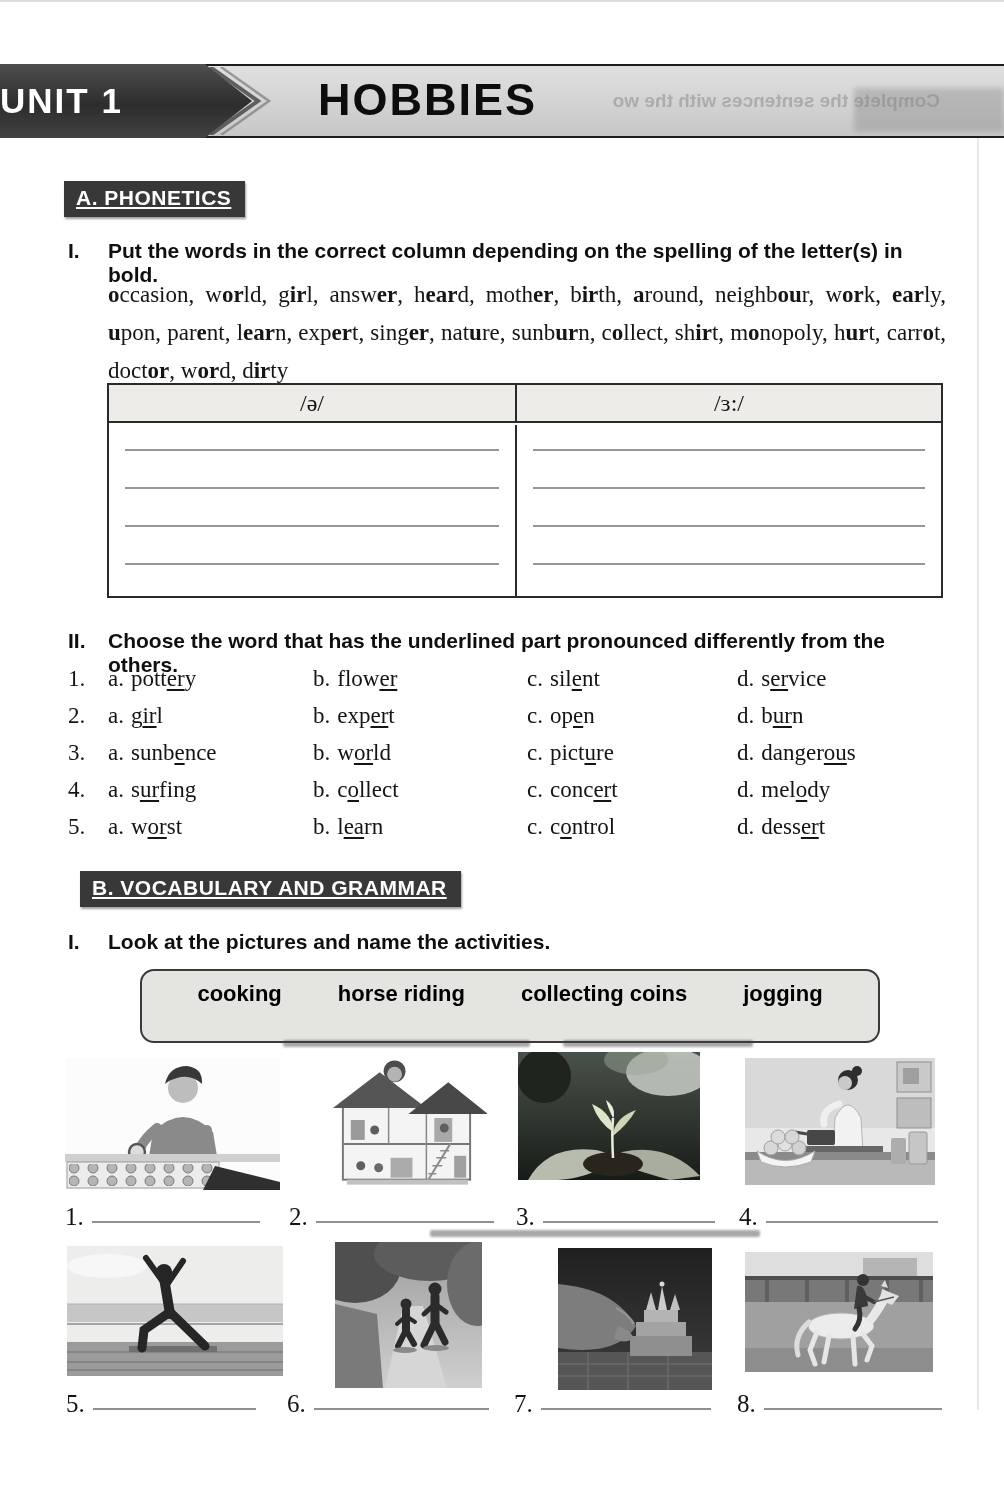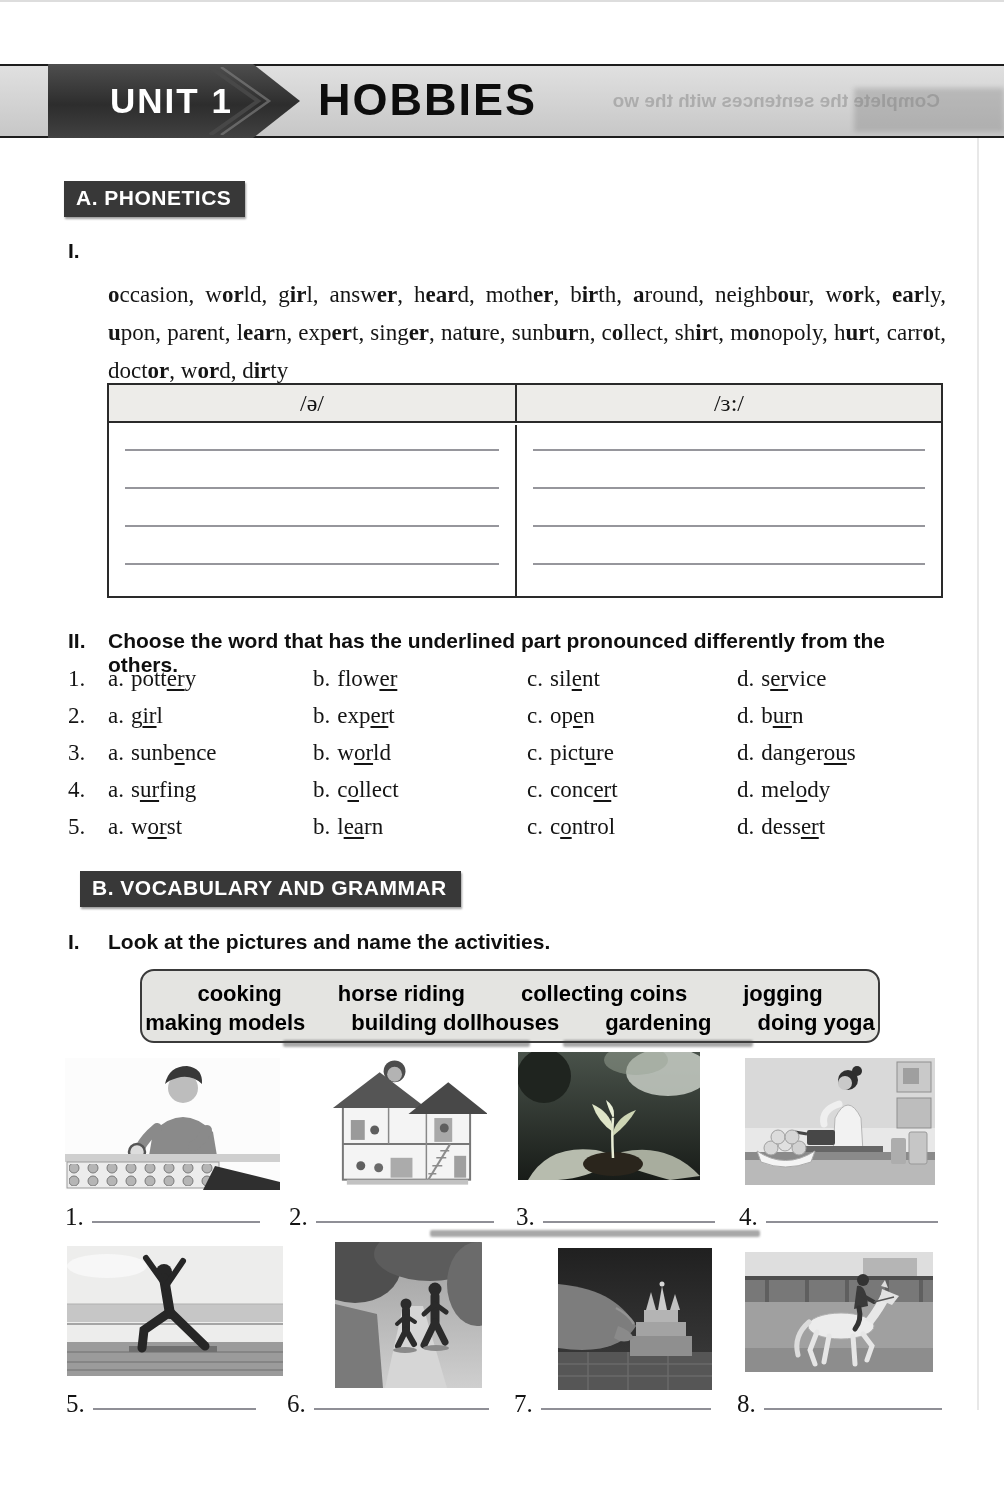--- a/index.html
+++ b/index.html
@@ -14,29 +14,29 @@
       border-top:2px solid #1d1d1d;border-bottom:2px solid #1d1d1d;}
   .bar-bleed{position:absolute;left:500px;top:24px;width:440px;transform:scaleX(-1);
       font:bold 19px "Liberation Sans",sans-serif;color:#8d8d8d;opacity:.55;filter:blur(.7px);
       white-space:nowrap;overflow:hidden;}
   .bar-smudge{position:absolute;right:0;top:22px;width:150px;height:44px;background:#808080;
       opacity:.35;filter:blur(2.5px);}
   .unit-box{position:absolute;left:0;top:64px;width:252px;height:74px;
       background:linear-gradient(180deg,#4e4e4e,#2d2d2d 55%,#414141);
       clip-path:polygon(0 0,205px 0,252px 37px,205px 74px,0 74px);
       color:#fff;font:bold 35px "Liberation Sans",sans-serif;letter-spacing:2px;
-      line-height:74px;padding-left:62px;box-sizing:border-box;margin-left:48px;}
+      line-height:74px;box-sizing:border-box;}
   .chevrons{position:absolute;left:206px;top:67px;}
   .page-title{position:absolute;left:318px;top:74px;font:bold 45px "Liberation Sans",sans-serif;
       letter-spacing:2px;color:#0d0d0d;}
 
   
   .sec-label{position:absolute;background:#383838;color:#fff;
       font:bold 21px "Liberation Sans",sans-serif;letter-spacing:.5px;
-      padding:5px 14px 7px 12px;box-shadow:1px 2px 2px #9f9f9f;}
+      padding:5px 14px 7px 12px;box-shadow:1px 2px 2px #9f9f9f;text-decoration:underline;}
   #labelA{left:64px;top:181px;}
   #labelB{left:80px;top:871px;}
 
   
   .roman{position:absolute;left:68px;font:bold 21px "Liberation Sans",sans-serif;color:#0f0f0f;}
   .instr{position:absolute;left:108px;width:850px;font:bold 21px "Liberation Sans",sans-serif;color:#0f0f0f;}
 
   
   .word-list{position:absolute;left:108px;top:276px;width:838px;
       font-size:23px;line-height:38px;text-align:justify;color:#151515;}
@@ -132,20 +132,21 @@
   </div>
   <svg class="chevrons" width="72" height="68" viewBox="0 0 72 68">
     <polyline points="4,0 52,34 4,68" fill="none" stroke="#4a4a4a" stroke-width="4" opacity="0.85"></polyline>
     <polyline points="15,0 63,34 15,68" fill="none" stroke="#7a7a7a" stroke-width="2.5" opacity="0.7"></polyline>
   </svg>
   <div class="page-title">HOBBIES</div>
 
   <div class="sec-label" id="labelA">A. PHONETICS</div>
 
   <div class="roman" style="top:239px">I.</div>
+  <div class="instr" style="top:239px">Put the words in the correct column depending on the spelling of the letter(s) in bold.</div>
 
   <div class="word-list"><span class="word"><span></span><b>o</b><span>ccasion</span></span> <span class="word"><span>w</span><b>or</b><span>ld</span></span> <span class="word"><span>g</span><b>ir</b><span>l</span></span> <span class="word"><span>answ</span><b>er</b><span></span></span> <span class="word"><span>h</span><b>ear</b><span>d</span></span> <span class="word"><span>moth</span><b>er</b><span></span></span> <span class="word"><span>b</span><b>ir</b><span>th</span></span> <span class="word"><span></span><b>a</b><span>round</span></span> <span class="word"><span>neighb</span><b>ou</b><span>r</span></span> <span class="word"><span>w</span><b>or</b><span>k</span></span> <span class="word"><span></span><b>ear</b><span>ly</span></span> <span class="word"><span></span><b>u</b><span>pon</span></span> <span class="word"><span>par</span><b>e</b><span>nt</span></span> <span class="word"><span>l</span><b>ear</b><span>n</span></span> <span class="word"><span>exp</span><b>er</b><span>t</span></span> <span class="word"><span>sing</span><b>er</b><span></span></span> <span class="word"><span>nat</span><b>u</b><span>re</span></span> <span class="word"><span>sunb</span><b>ur</b><span>n</span></span> <span class="word"><span>c</span><b>o</b><span>llect</span></span> <span class="word"><span>sh</span><b>ir</b><span>t</span></span> <span class="word"><span>m</span><b>o</b><span>nopoly</span></span> <span class="word"><span>h</span><b>ur</b><span>t</span></span> <span class="word"><span>carr</span><b>o</b><span>t</span></span> <span class="word"><span>doct</span><b>or</b><span></span></span> <span class="word"><span>w</span><b>or</b><span>d</span></span> <span class="word"><span>d</span><b>ir</b><span>ty</span></span> </div>
 
   <div class="ph-table">
     <div class="table-bleed">I have recently started a new hobby, making</div>
     <div class="th th-left">/ə/</div>
     <div class="th th-right">/ɜ:/</div>
     <div class="tb tb-left">
       <div class="cell-line"></div>
       <div class="cell-line"></div>
@@ -215,26 +216,20 @@
 
   <div class="roman" style="top:930px">I.</div>
   <div class="instr" style="top:930px">Look at the pictures and name the activities.</div>
 
   <div class="word-bank">
     <div class="wb-row wb-row1">
         <span class="wb-word">cooking</span>
         <span class="wb-word">horse riding</span>
         <span class="wb-word">collecting coins</span>
         <span class="wb-word">jogging</span>
-      </div>
-    <div class="wb-row wb-row2">
-        <span class="wb-word">making models</span>
-        <span class="wb-word">building dollhouses</span>
-        <span class="wb-word">gardening</span>
-        <span class="wb-word">doing yoga</span>
       </div>
   </div>
 
   <div class="strip" id="strip1"></div>
   <div class="strip" id="strip2"></div>
   <div class="strip" id="strip3"></div>
 
   <div class="photo" id="photo1">
     <svg viewBox="0 0 215 132">
       <defs>

